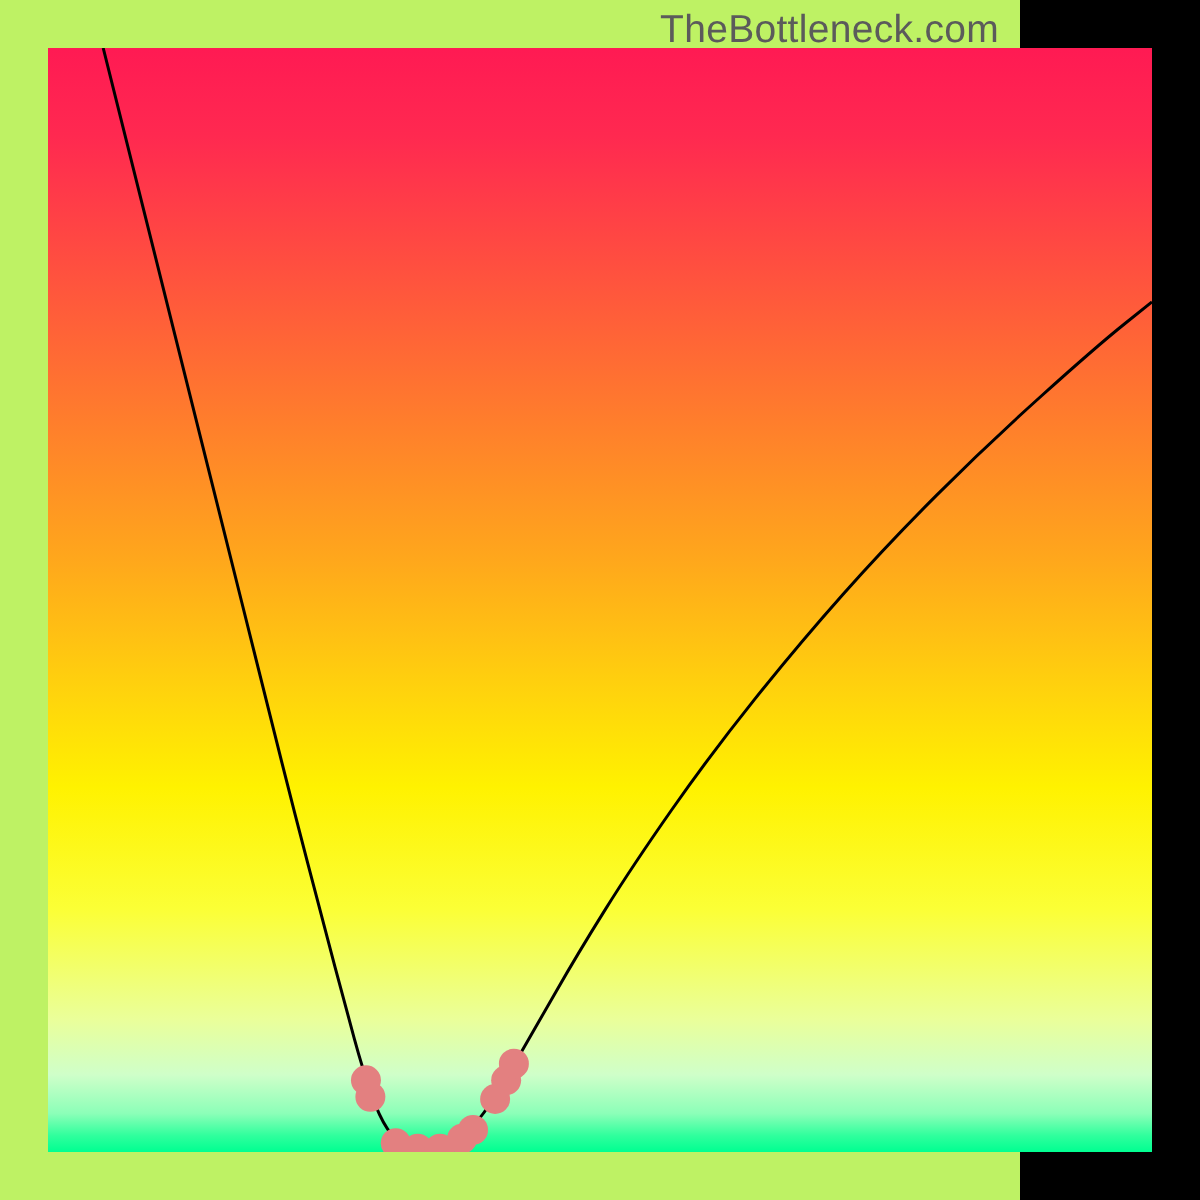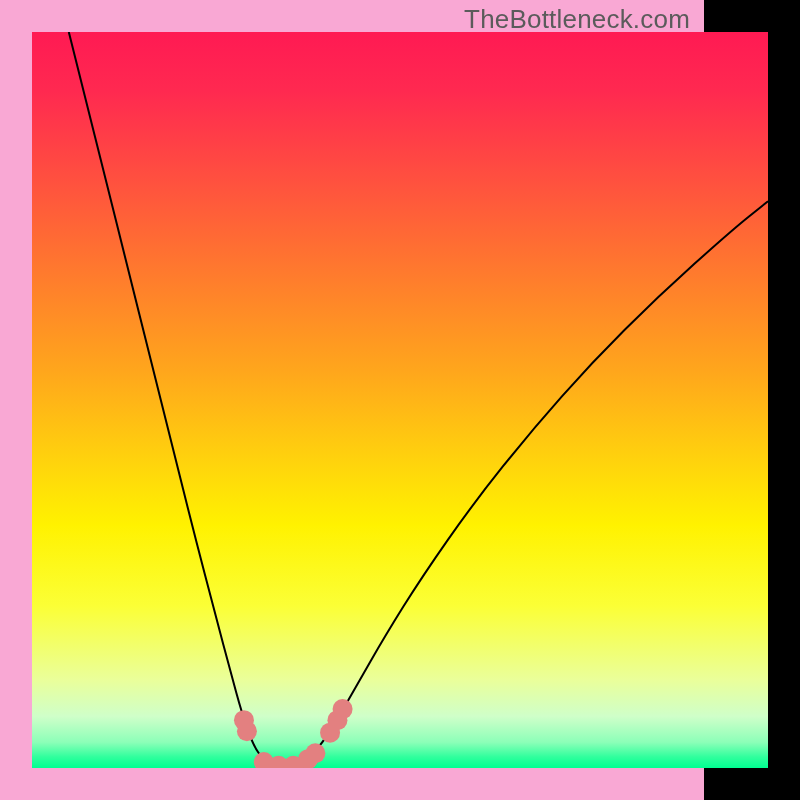--- a/index.html
+++ b/index.html
@@ -7,23 +7,22 @@
     padding: 0;
     width: 800px;
     height: 800px;
     overflow: hidden;
     font-family: Arial, sans-serif;
     background: #000;
   }
   .frame {
     width: 680px;
     height: 800px;
-    background: #f9a8d4;
+    background: #bef264;
     position: relative;
-    padding-left: 24px;
   }
   .watermark {
     position: absolute;
     top: 4px;
     right: 14px;
     font-size: 26px;
     font-weight: 500;
     color: #5b5b5b;
     letter-spacing: 0.2px;
     z-index: 10;

